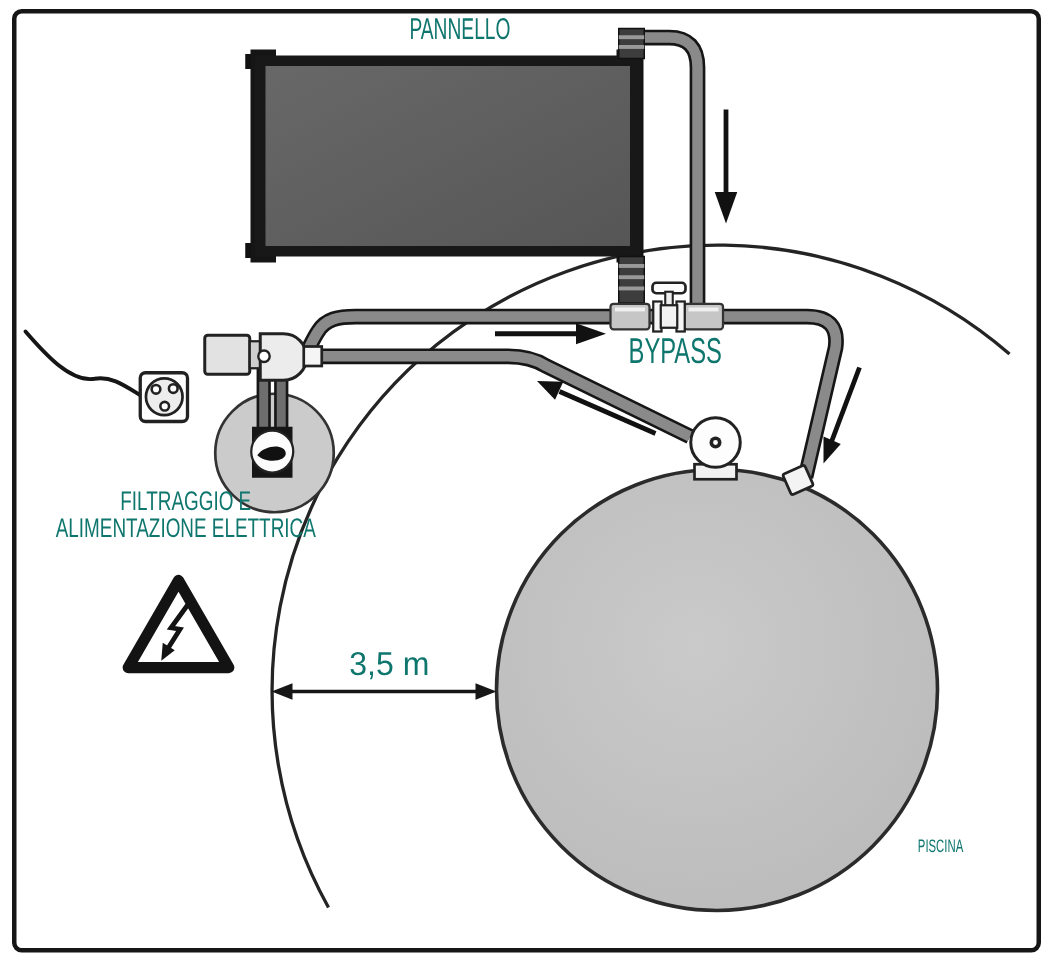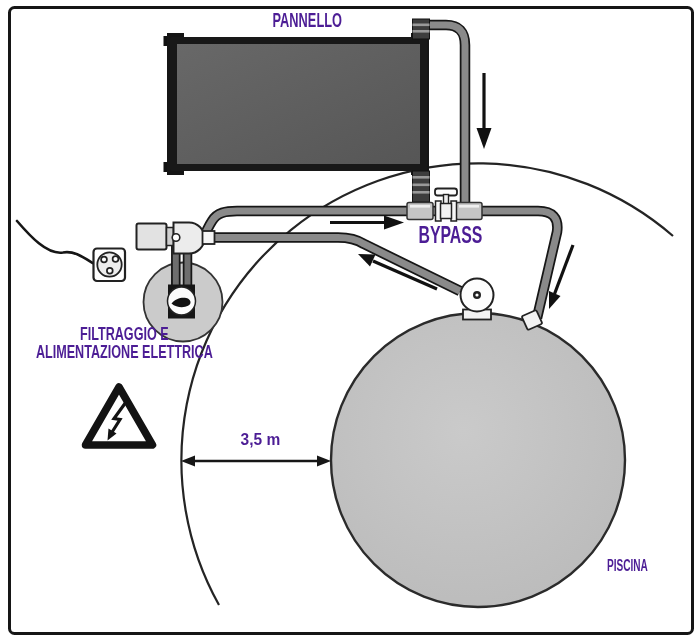--- a/index.html
+++ b/index.html
@@ -3,33 +3,33 @@
 <meta charset="utf-8">
 <style>
   html,body{margin:0;padding:0;background:#fff;}
   #stage{
     position:relative;width:700px;height:642px;background:#ffffff;
     font-family:"Liberation Sans", sans-serif;overflow:hidden;
   }
   #diagram-svg{position:absolute;left:0;top:0;}
   .lbl{
     position:absolute;display:flex;flex-direction:column;align-items:center;justify-content:center;
-    font-weight:bold;color:#4c1d95;white-space:nowrap;text-align:center;line-height:1;
+    font-weight:normal;color:#0f766e;white-space:nowrap;text-align:center;line-height:1;
     pointer-events:none;
   }
   .lbl .sq{display:block;}
   .lbl-panel{left:237px;top:10px;width:140px;font-size:20px;}
   .lbl-panel .sq{transform:scaleX(0.64);}
   .lbl-bypass{left:410px;top:223px;width:80px;font-size:24px;}
   .lbl-bypass .sq{transform:scaleX(0.66);}
   .lbl-filter{left:8px;top:325px;width:182px;font-size:18px;padding-left:25px;}
   .lbl-filter .sq{transform:scaleX(0.70);line-height:18px;}
-  .lbl-pool{left:587px;top:558px;width:81px;font-size:16px;justify-content:flex-end;}
+  .lbl-pool{left:587px;top:558px;width:81px;font-size:12px;justify-content:flex-end;}
   .lbl-pool .sq{transform:scaleX(0.63);}
-  .lbl-distance{left:200px;top:432px;width:120px;font-size:16px;}
+  .lbl-distance{left:200px;top:432px;width:120px;font-size:22px;}
   .lbl-distance .sq{transform:scaleX(0.97);}
 </style>
 </head>
 <body>
 
 <div id="stage">
 
 <svg id="diagram-svg" width="700" height="642" viewBox="0 0 700 642">
 
   <defs>

